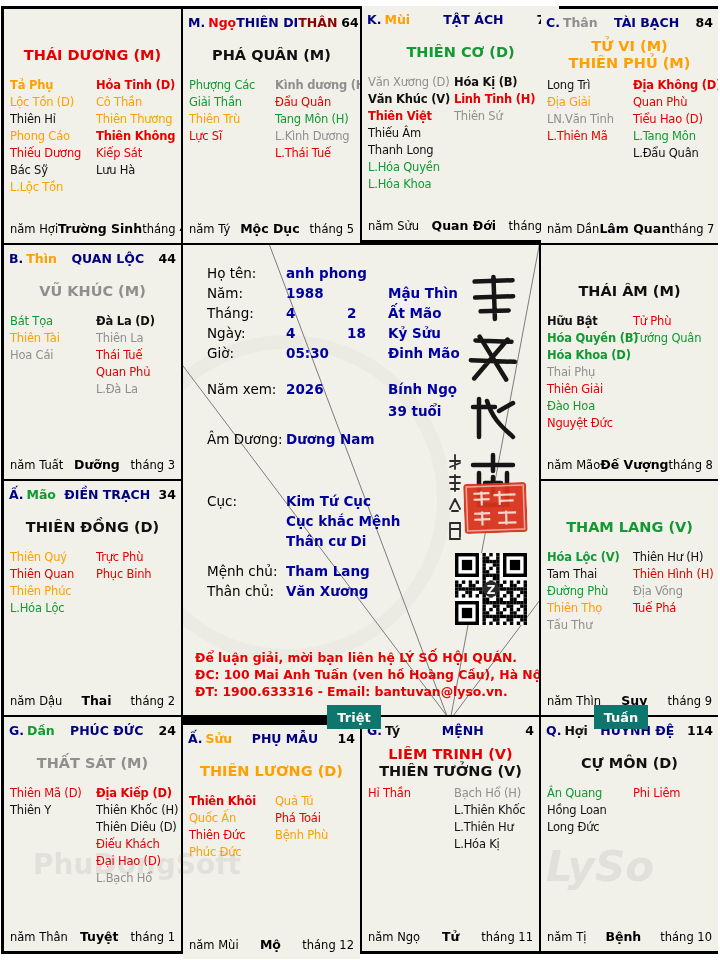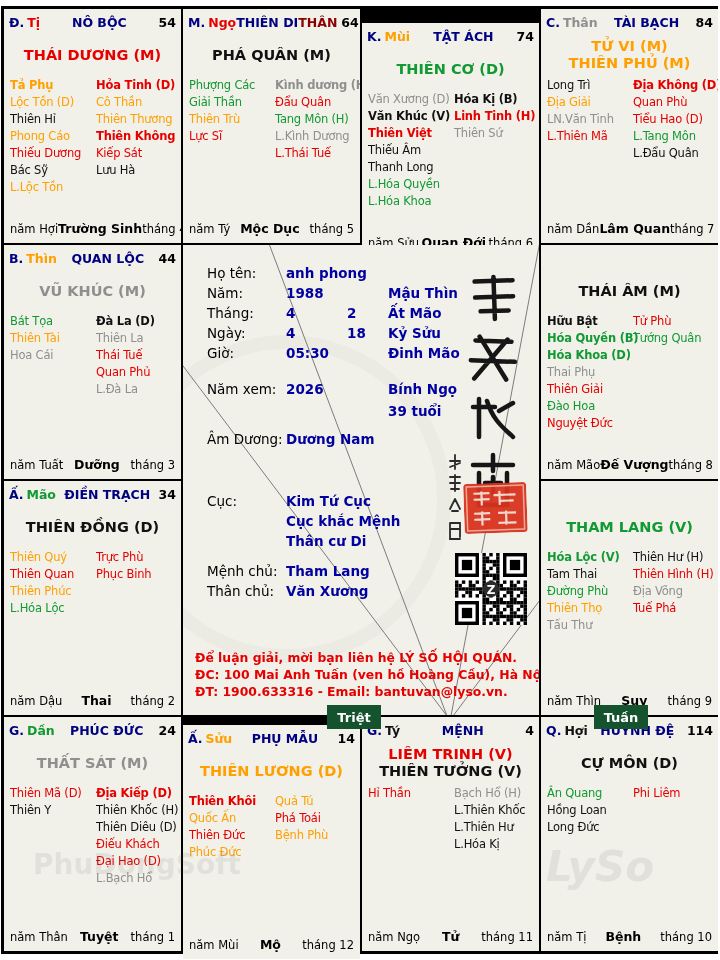--- a/index.html
+++ b/index.html
@@ -34,39 +34,34 @@
   .pillar{position:absolute;left:205px;font-size:13.5px;font-weight:bold;color:#0000a0;white-space:nowrap;}
   #contact{position:absolute;left:12px;top:404px;font-size:12.4px;font-weight:bold;color:#e60000;
     line-height:17px;white-space:nowrap;}
   #aspect-lines{position:absolute;left:0;top:0;z-index:1;}
   #center-rows,#pillars,#contact,#calligraphy,#seal,#qr{z-index:2;}
   #center-rows,#pillars{position:absolute;left:0;top:0;width:100%;height:100%;}
   #calligraphy{position:absolute;left:278px;top:28px;}
   #cal-side{position:absolute;left:264px;top:208px;}
   #seal{position:absolute;left:281px;top:238px;transform:rotate(-2deg);}
   #qr{position:absolute;left:272px;top:308px;width:72px;height:72px;background:#fff;}
-  .badge{position:absolute;width:54px;height:24px;background:#14532d;color:#fff;font-weight:bold;
+  .badge{position:absolute;width:54px;height:24px;background:#0f766e;color:#fff;font-weight:bold;
     font-size:13px;display:flex;align-items:center;justify-content:center;z-index:5;}
   #badge-triet{left:326px;top:699px;}
   #badge-tuan{left:593px;top:699px;}
   .wm{position:absolute;color:rgba(90,90,90,0.10);font-weight:bold;z-index:4;pointer-events:none;}
   #wm-left{left:32px;top:842px;font-size:28px;}
   #wm-right{left:545px;top:836px;font-size:42px;font-style:italic;}
 </style>
 </head>
 <body>
 
 <div id="root">
 
   <div class="cell" style="left: 3px; top: 3px;">
-      <div class="cell-header">
-        <span><span class="stem">Đ.</span><span class="branch c-red">Tị</span></span>
-        <span class="house">NÔ BỘC</span>
-        <span class="num b">54</span>
-      </div>
       <div class="main-stars">
         <div class="c-red">THÁI DƯƠNG (M)</div>
       </div>
       <div class="col col-l">
         <div class="c-org b">Tả Phụ</div>
         <div class="c-org">Lộc Tồn (D)</div>
         <div class="c-blk">Thiên Hỉ</div>
         <div class="c-org">Phong Cáo</div>
         <div class="c-red">Thiếu Dương</div>
         <div class="c-blk">Bác Sỹ</div>
@@ -108,21 +103,21 @@
         <div class="c-grn">Tang Môn (H)</div>
         <div class="c-gry">L.Kình Dương</div>
         <div class="c-red">L.Thái Tuế</div>
       </div>
       <div class="cell-footer">
         <span>năm Tý</span>
         <span class="stage">Mộc Dục</span>
         <span>tháng 5</span>
       </div>
     </div>
-    <div class="cell" style="left: 361px; top: 17px;">
+    <div class="cell" style="left: 361px; top: 0; padding-left: 20px;">
       <div class="cell-header">
         <span><span class="stem">K.</span><span class="branch c-org">Mùi</span></span>
         <span class="house">TẬT ÁCH</span>
         <span class="num b">74</span>
       </div>
       <div class="main-stars">
         <div class="c-grn">THIÊN CƠ (D)</div>
       </div>
       <div class="col col-l">
         <div class="c-gry">Văn Xương (D)</div>

